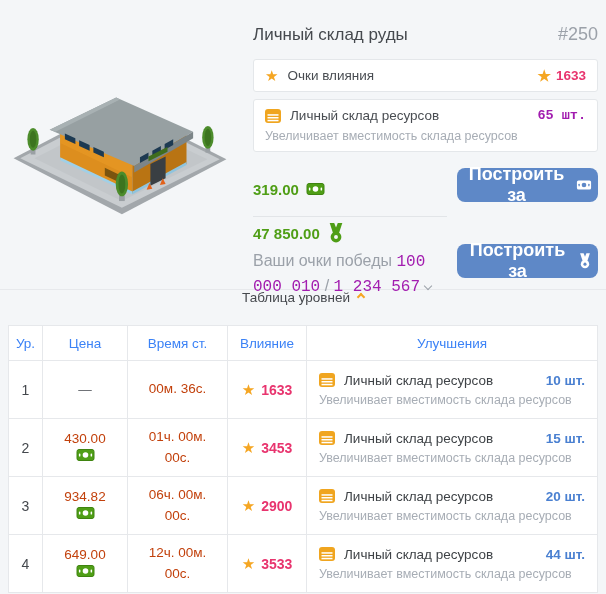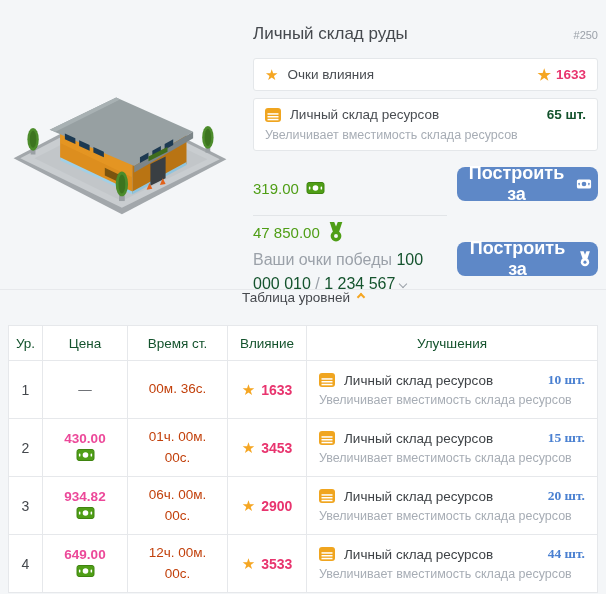--- a/index.html
+++ b/index.html
@@ -7,33 +7,33 @@
   body { font-family:"Liberation Sans", sans-serif; }
   .page { position:relative; width:606px; height:594px; background:#f4f6f8; overflow:hidden; }
 
   
   .top { display:flex; height:290px; border-bottom:1px solid #e7e9ec; }
   .building-col { width:240px; display:flex; align-items:center; justify-content:center; }
   .panel { flex:1; padding:24px 8px 0 13px; }
 
   .title-row { display:flex; align-items:baseline; margin:0 0 14px 0; }
   .title-row h1 { font-size:17px; font-weight:400; color:#45494e; margin:0; }
-  .bid { margin-left:auto; font-size:11px; color:#9ba1a9; }
+  .bid { margin-left:auto; font-size:18px; color:#9ba1a9; }
 
   .stat-box { background:#fff; border:1px solid #e4e7ea; border-radius:3px;
               padding:8px 11px; margin-bottom:7px; font-size:13.5px; color:#494d52; }
   .stat-line { display:flex; align-items:center; gap:9px; }
   .star { color:#f5a623; font-size:15px; line-height:1; }
   .stat-right { margin-left:auto; display:flex; align-items:center; gap:5px; font-weight:700; }
   .pink { color:#e8346e; }
-  .blue { color:#14532d; }
+  .blue { color:#a21caf;font-family:Liberation Mono, monospace; }
   .stat-desc { color:#a7adb5; font-size:12.5px; margin-top:6px; }
 
   .buy { display:grid; grid-template-columns:1fr 141px; column-gap:10px; margin-top:16px; }
-  .price { color:#4f9e16; font-weight:400; font-size:15px; display:flex; align-items:center; gap:7px; padding-top:8px; }
+  .price { color:#4f9e16; font-weight:700; font-size:15px; display:flex; align-items:center; gap:7px; padding-top:8px; }
   .buy-divider { grid-column:1 / 2; border-top:1px solid #e2e5e8; margin:14px 0 6px 0; }
   .btn { grid-column:2; background:#5e88c7; color:#fff; border:none; border-radius:8px;
          height:34px; width:141px; font-family:inherit; font-size:18px; font-weight:700;
          display:flex; align-items:center; justify-content:center; gap:6px; cursor:pointer; }
   .btn-money { grid-row:1; align-self:start; }
   .btn-victory { grid-row:3; align-self:center; }
   .victory-block { grid-column:1; grid-row:3; }
   .points { font-size:16px; color:#9ba1a9; margin-top:6px; line-height:1.5; max-width:205px; }
   .points .blue { font-weight:400; cursor:pointer; }
 
@@ -42,33 +42,33 @@
   .chev-up { display:inline-block; width:6px; height:6px; border-right:2px solid #f5a623;
              border-bottom:2px solid #f5a623; transform:rotate(-135deg); margin-top:4px; }
 
   
   .toggle { height:35px; display:flex; align-items:flex-start; justify-content:center; gap:8px;
             font-size:13.5px; color:#45484d; cursor:pointer; }
 
   
   table { width:590px; margin:0 8px; border-collapse:collapse; background:#fff; font-size:13.5px; }
   th, td { border:1px solid #e6e8eb; }
-  th { height:35px; font-weight:400; color:#14532d; font-size:13.5px; }
+  th { height:35px; font-weight:400; color:#3b82f6; font-size:13.5px; }
   td { height:58px; text-align:center; vertical-align:middle; }
   .c-level { color:#44484d; font-size:14px; }
   .c-price { }
-  .price-num { color:#ec4899; font-weight:700; }
+  .price-num { color:#c2410c; font-weight:400; }
   .price-num.dash { color:#5d6166; font-weight:400; }
   .money-badge { margin-top:3px; }
   .c-time { color:#c2410c; line-height:1.5; padding:0 14px; }
   .c-infl .wrap { display:flex; align-items:center; justify-content:center; gap:6px; }
   .c-infl .val { color:#e8346e; font-weight:700; font-size:14px; }
   .c-upg { text-align:left; padding:9px 12px 9px 12px; }
   .upg-line { display:flex; align-items:center; gap:9px; color:#3f4347; }
-  .upg-count { margin-left:auto; color:#4a80d1; font-weight:700;font-family:Liberation Serif, serif; }
+  .upg-count { margin-left:auto; color:#4a80d1; font-weight:700; }
   .upg-desc { color:#a7adb5; font-size:12.5px; margin-top:5px; }
   .icw { display:inline-flex; align-items:center; }
 </style>
 </head>
 <body>
 
 <div class="page">
 
   <div class="top">
 

